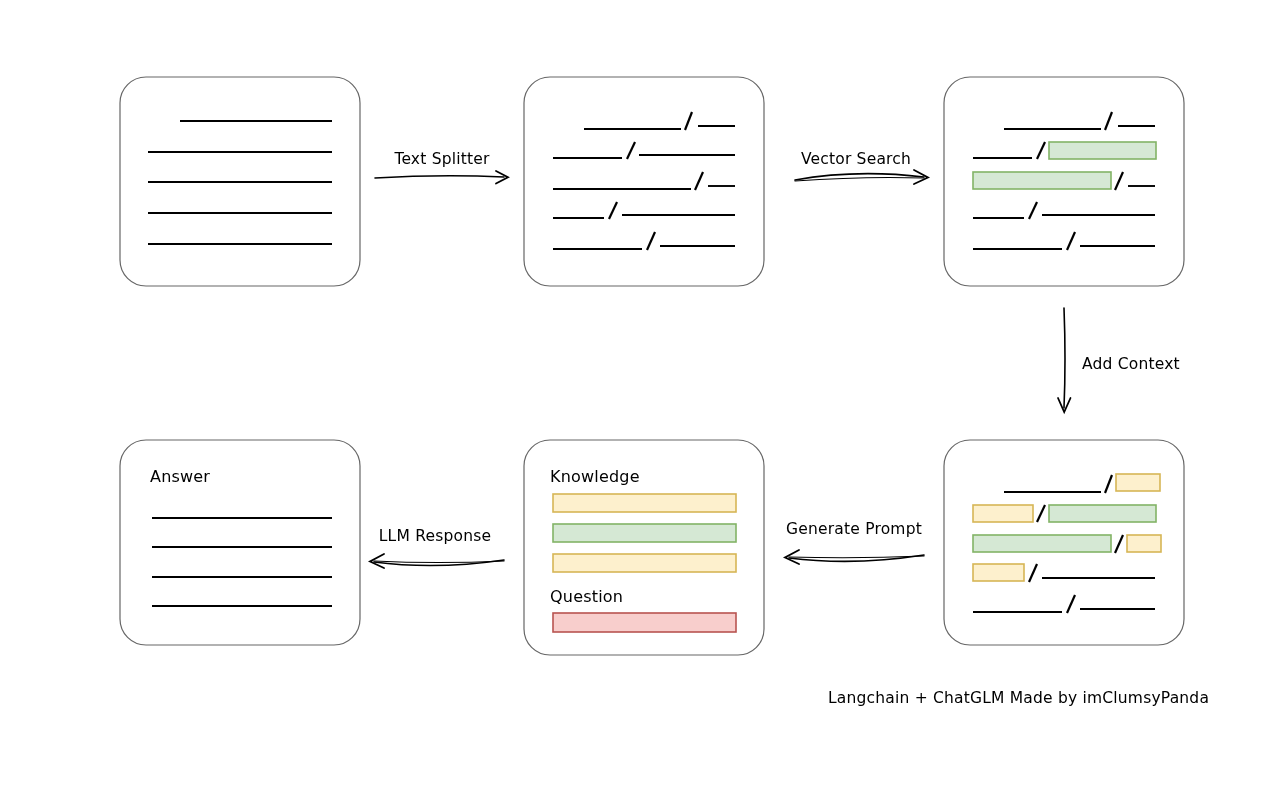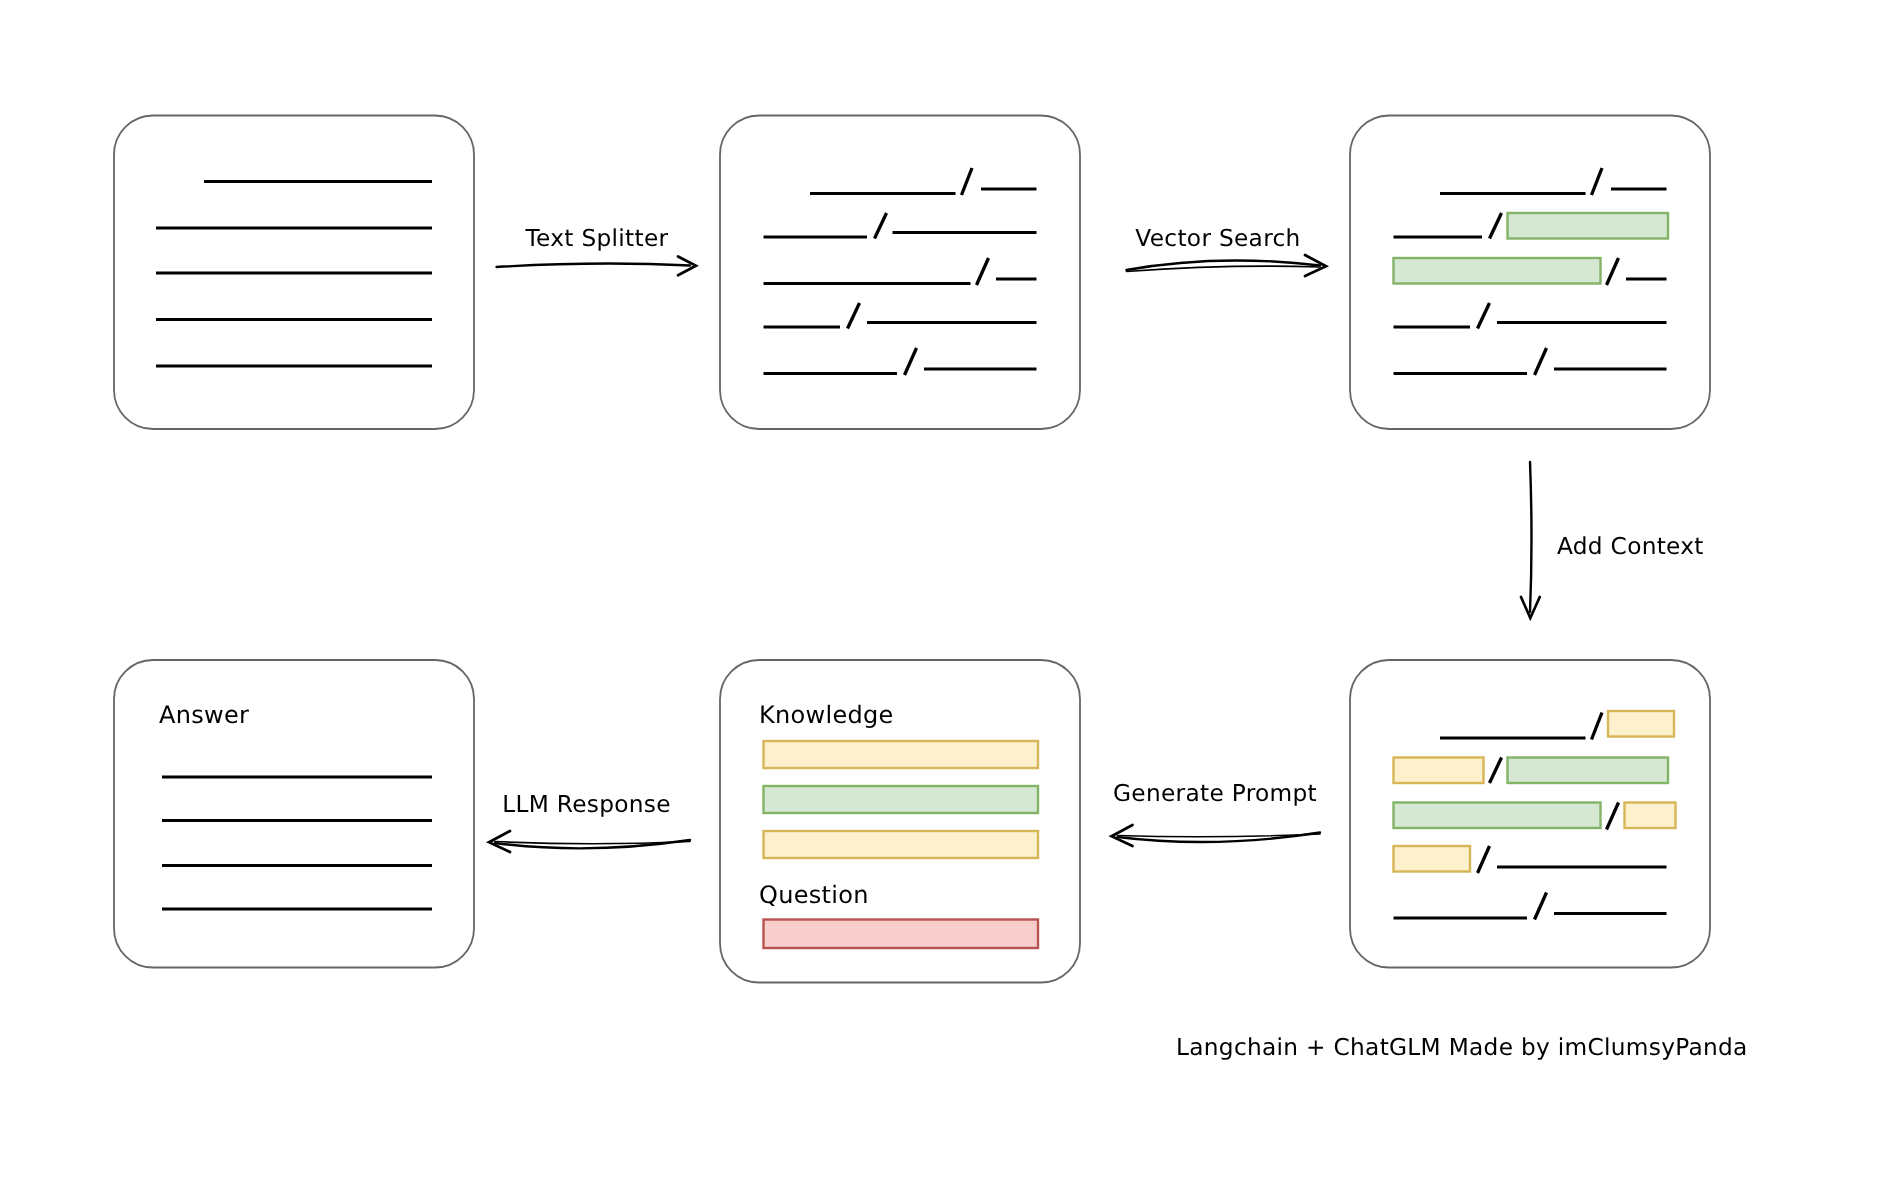--- a/index.html
+++ b/index.html
@@ -10,20 +10,21 @@
   body {
     width: 1262px;
     height: 792px;
     font-family: "DejaVu Sans", sans-serif;
     overflow: hidden;
   }
   #diagram-root {
     position: relative;
     width: 1056px;
     height: 792px;
+    padding-left: 44px;
   }
   svg.diagram {
     display: block;
     width: 1262px;
     height: 792px;
   }
   .box-shape {
     fill: #ffffff;
     stroke: #666666;
     stroke-width: 1.2;

